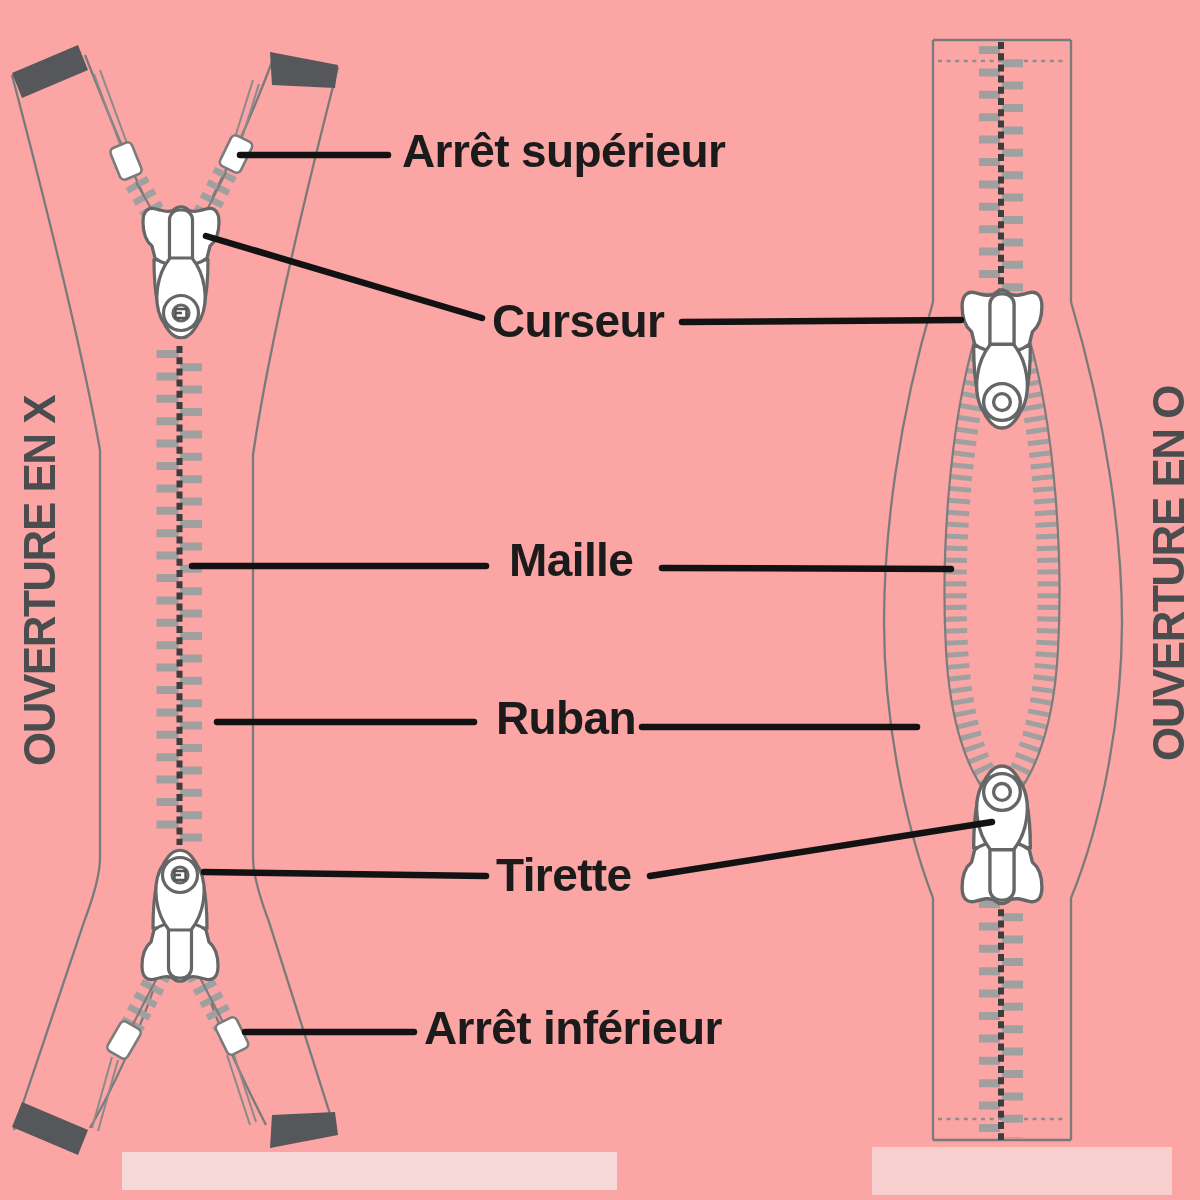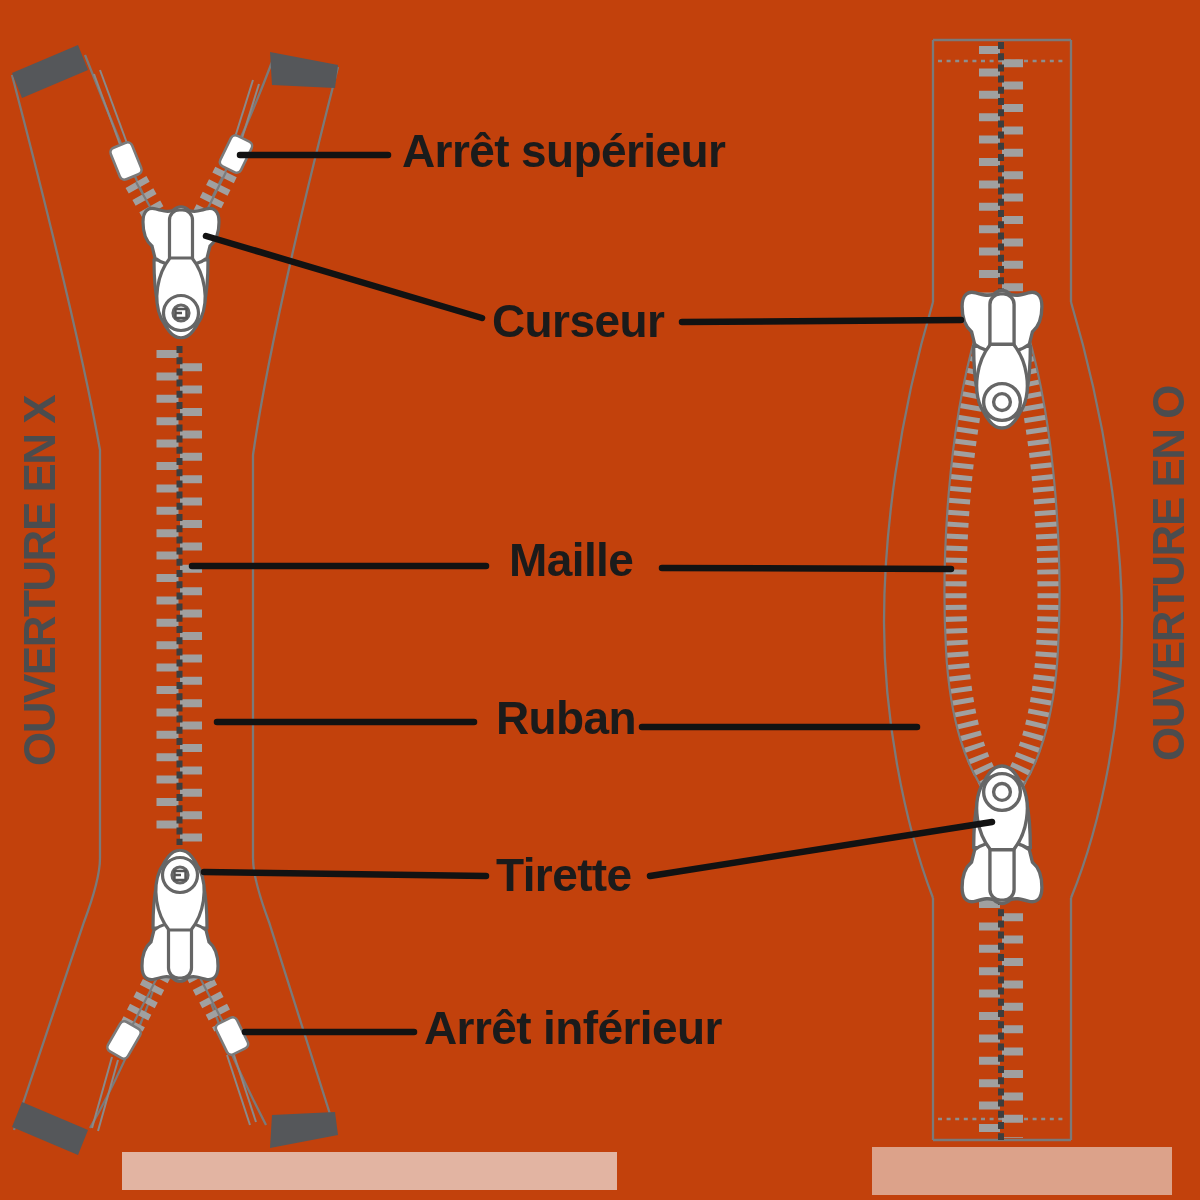--- a/index.html
+++ b/index.html
@@ -1,16 +1,16 @@
 <!DOCTYPE html>
 <html><head>
 <meta charset="utf-8">
 <style>
   html,body{margin:0;padding:0;background:#ffffff;}
-  .stage{position:relative;width:1200px;height:1200px;background:#c2410c;overflow:hidden;
+  .stage{position:relative;width:1200px;height:1200px;background:#fca5a5;overflow:hidden;
          font-family:"Liberation Sans", sans-serif;}
   svg{display:block;}
   text.part-label{font-family:"Liberation Sans", sans-serif;font-weight:bold;
        font-size:46px;letter-spacing:-0.6px;fill:#1b1b1b;}
   text.vertical-caption{font-family:"Liberation Sans", sans-serif;font-weight:bold;
        font-size:44px;letter-spacing:-1.5px;fill:#4b4c4e;}
   .edge{stroke:#7a7a7a;stroke-width:2.3;fill:none;}
   .edge-thin{stroke:#8a8a8a;stroke-width:2;fill:none;}
   .dotted{stroke:#8e8e8e;stroke-width:2.6;fill:none;stroke-dasharray:4 4.6;}
   .rungs{stroke:#a0a0a0;fill:none;stroke-linecap:butt;}

